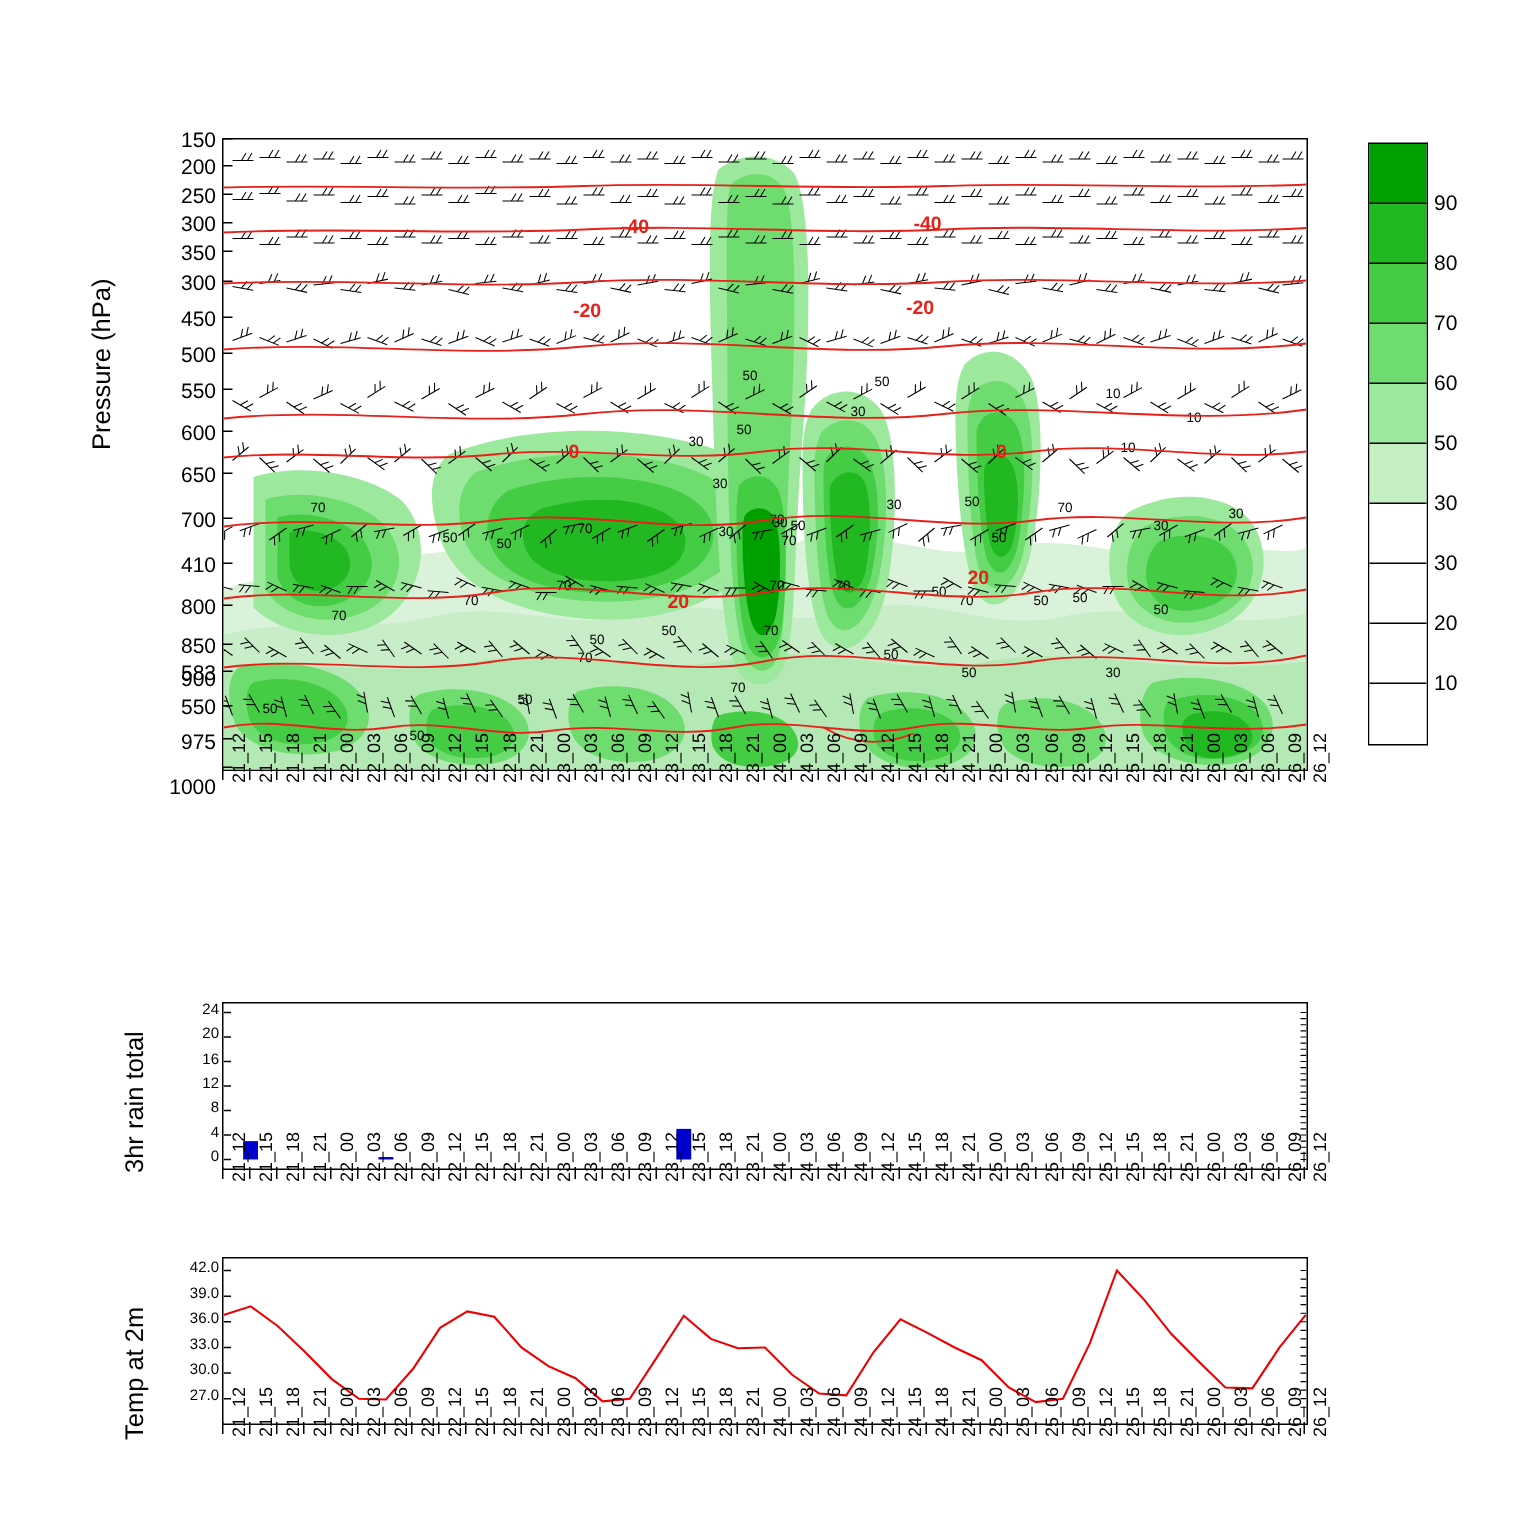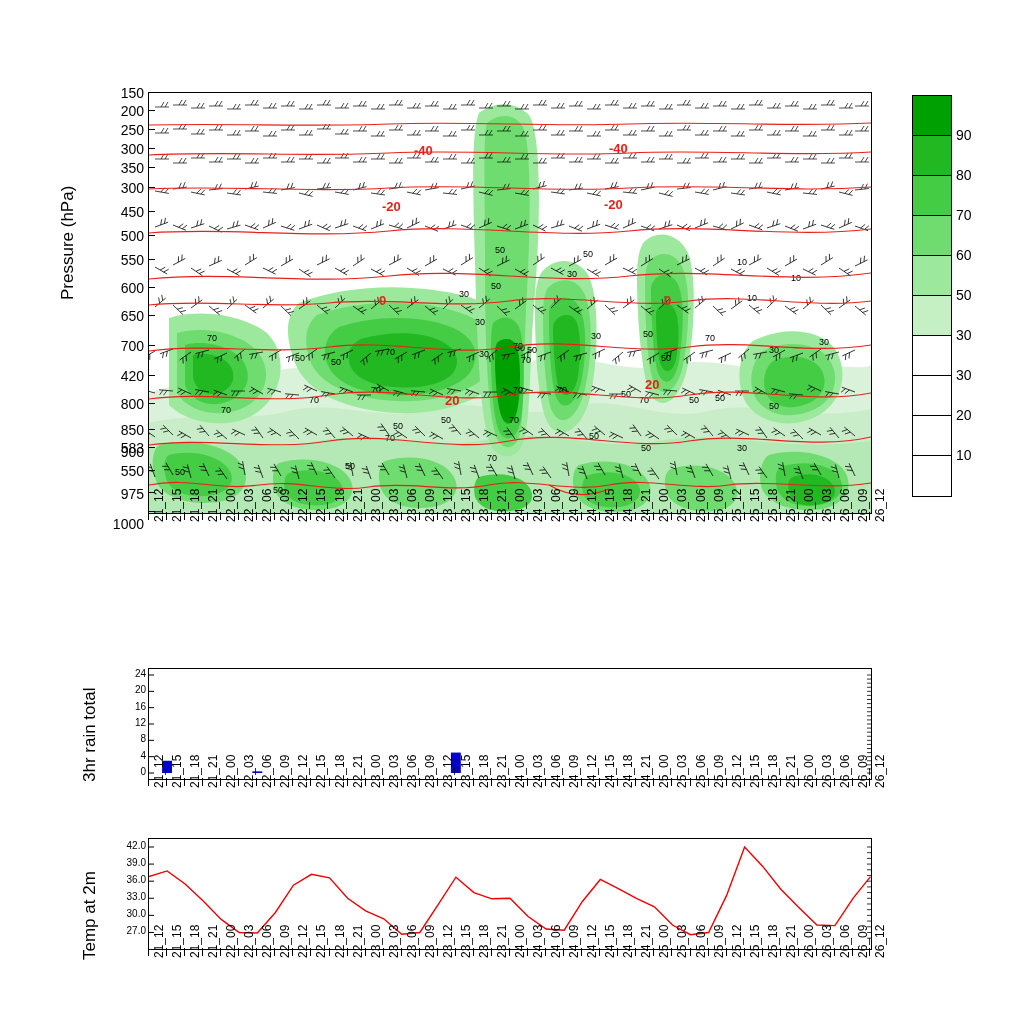--- a/index.html
+++ b/index.html
@@ -1633,21 +1633,21 @@
     <div class="ytick-label" style="top:30px">250</div>
     <div class="ytick-label" style="top:49px">300</div>
     <div class="ytick-label" style="top:68px">350</div>
     <div class="ytick-label" style="top:88px">300</div>
     <div class="ytick-label" style="top:112px">450</div>
     <div class="ytick-label" style="top:136px">500</div>
     <div class="ytick-label" style="top:160px">550</div>
     <div class="ytick-label" style="top:188px">600</div>
     <div class="ytick-label" style="top:216px">650</div>
     <div class="ytick-label" style="top:246px">700</div>
-    <div class="ytick-label" style="top:276px">420</div>
+    <div class="ytick-label" style="top:276px">410</div>
     <div class="ytick-label" style="top:304px">800</div>
     <div class="ytick-label" style="top:330px">850</div>
     <div class="ytick-label" style="top:352px">900</div>
 
     <div class="ytick-label" style="top:348px">583</div>
     <div class="ytick-label" style="top:371px">550</div>
     <div class="ytick-label" style="top:394px">975</div>
     <div class="ytick-label" style="top:424px">1000</div>
   </div>
   <div id="main-ytick-marks">

